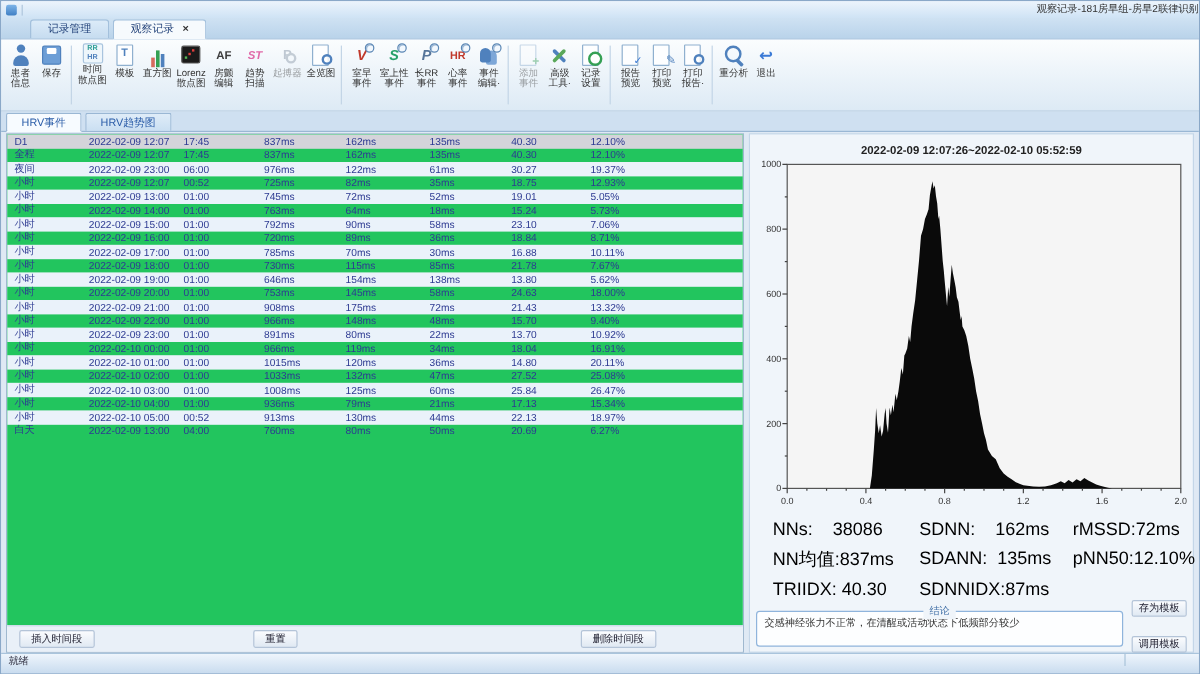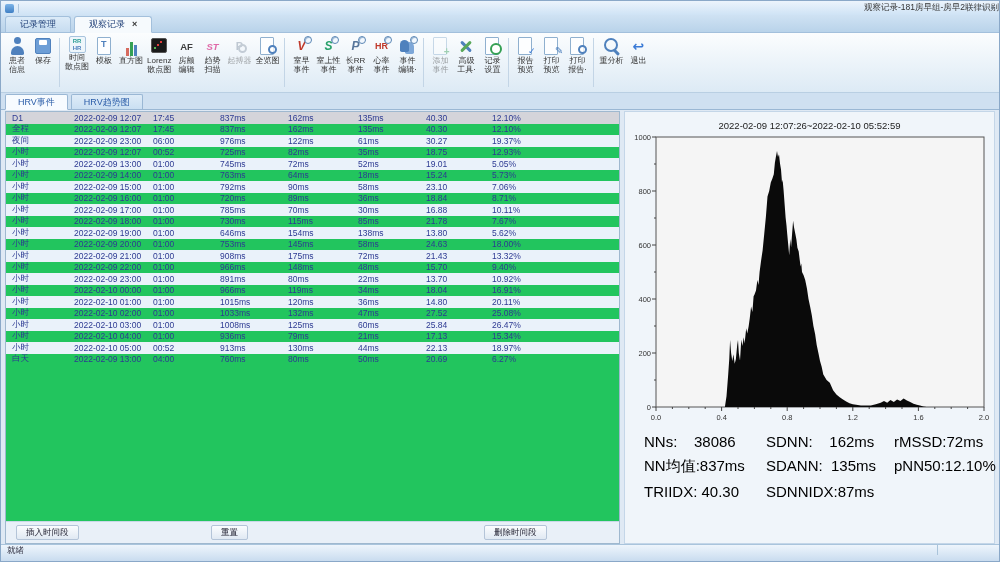--- a/index.html
+++ b/index.html
@@ -9,21 +9,21 @@
 
   
   .titlebar{height:14px;background:linear-gradient(#ecf4fc,#cfe3f5);display:flex;align-items:center;padding:0 4px;position:relative;flex:0 0 auto}
   .appicon{width:9px;height:9px;background:linear-gradient(#7db4e8,#3f7fc4);border-radius:2px;margin-right:4px}
   .tbar-sep{width:1px;height:9px;background:#aec6dd;margin-right:4px}
   .wintitle{position:absolute;left:0;right:0;text-align:right;font-size:8.5px;color:#333}
   .winctrls{margin-left:auto;display:flex;gap:6px;align-items:center;z-index:2}
   .winctrls span{font-size:8px;color:#687a8c;line-height:10px;cursor:default}
 
   
-  .tabstrip{height:18px;background:linear-gradient(#cfe2f3,#b9d3ea);display:flex;align-items:flex-end;padding-left:4px;gap:3px;border-bottom:1px solid #a3c0dc;flex:0 0 auto}
+  .tabstrip{height:18px;background:linear-gradient(#cfe2f3,#b9d3ea);display:flex;align-items:flex-end;padding-left:24px;gap:3px;border-bottom:1px solid #a3c0dc;flex:0 0 auto}
   .tab{height:16px;padding:0 14px;display:flex;align-items:center;gap:7px;font-size:9px;color:#1f3f77;background:linear-gradient(#dcebf8,#c6dcf0);border:1px solid #a3c0dc;border-bottom:none;border-radius:3px 3px 0 0}
   .tab.active{background:#f6fafd;height:17px;margin-bottom:-1px;border-bottom:1px solid #f6fafd}
   .tabclose{font-size:9px;color:#333;font-weight:bold;line-height:9px}
 
   
   .toolbar{height:60px;background:linear-gradient(#fbfdfe,#ddeaf5);border-bottom:1px solid #b9cfe3;display:flex;align-items:stretch;padding:2px 3px;flex:0 0 auto}
   .tbgroup{display:flex;align-items:stretch}
   .tbsep{width:1px;background:#c3d5e6;margin:3px 3px}
   .tb{display:flex;flex-direction:column;align-items:center;justify-content:flex-start;padding:1px 2px;min-width:26px;border-radius:2px}
   .tb.disabled{opacity:.45}
@@ -86,21 +86,21 @@
   .c0{width:62px}.c1{width:79px}.c2{width:67px}.c3{width:68px}.c4{width:70px}.c5{width:68px}.c6{width:66px}.c7{width:68px}.c8{flex:1}
   .leftfoot{height:22px;background:#e9f0f8;border-top:1px solid #c9d8e8;position:relative;flex:0 0 auto}
   .btn{height:15px;padding:0 9px;font-size:8.5px;color:#223;background:linear-gradient(#fbfcfe,#e0e9f3);border:1px solid #b4c4d8;border-radius:2px;display:inline-flex;align-items:center;white-space:nowrap}
   .btn-insert{position:absolute;left:10px;top:3px}
   .btn-reset{position:absolute;left:205px;top:3px}
   .btn-delete{position:absolute;left:478px;top:3px}
 
   .splitter{width:4px;flex:0 0 auto}
 
   .right{flex:1;background:#f0f5fa;border:1px solid #c4d6e8;display:flex;flex-direction:column;padding:2px 5px;min-width:0}
-  .charttitle{text-align:center;font-size:9.5px;font-weight:normal;color:#222;margin:6px 0 0}
+  .charttitle{text-align:center;font-size:9.5px;font-weight:bold;color:#222;margin:6px 0 0}
   .chartwrap{flex:0 0 auto;display:flex;justify-content:center}
   .stats{padding:6px 14px 2px;display:flex;flex-direction:column;gap:7px;font-size:15px;color:#000}
   .statrow{display:grid;grid-template-columns:122px 128px auto}
   .stat{white-space:pre}
   .bottomright{display:flex;align-items:stretch;margin-top:2px;flex:1;min-height:0;padding-bottom:2px}
   .conclusion{flex:1;border:1px solid #8fb4dc;border-radius:3px;position:relative;background:#fdfeff;margin-top:5px}
   .conclusion .legend{position:absolute;top:-6px;left:50%;transform:translateX(-50%);background:#f0f5fa;padding:0 5px;color:#4472a8;font-size:8.5px}
   .conclusion .ctext{padding:4px 6px;font-size:8.5px;color:#333;line-height:11px}
   .tplcol{display:flex;flex-direction:column;justify-content:center;gap:16px;padding-left:7px;flex:0 0 auto}
   .tplcol .btn{width:46px;justify-content:center}
@@ -593,20 +593,30 @@
           <div class="statrow">
             <span class="stat">NN均值:837ms</span>
             <span class="stat">SDANN:  135ms</span>
             <span class="stat">pNN50:12.10%</span>
           </div>
           <div class="statrow">
             <span class="stat">TRIIDX: 40.30</span>
             <span class="stat">SDNNIDX:87ms</span>
           </div>
         </div>
+      <div class="bottomright">
+        <div class="conclusion">
+          <span class="legend">结论</span>
+          <div class="ctext">交感神经张力不正常，在清醒或活动状态下低频部分较少</div>
+        </div>
+        <div class="tplcol">
+          <span class="btn">存为模板</span>
+          <span class="btn">调用模板</span>
+        </div>
+      </div>
     </div>
 
   </div>
 
   <div class="statusbar">
     <span>就绪</span>
     <span class="sbsep"></span>
   </div>
 
 </div>

